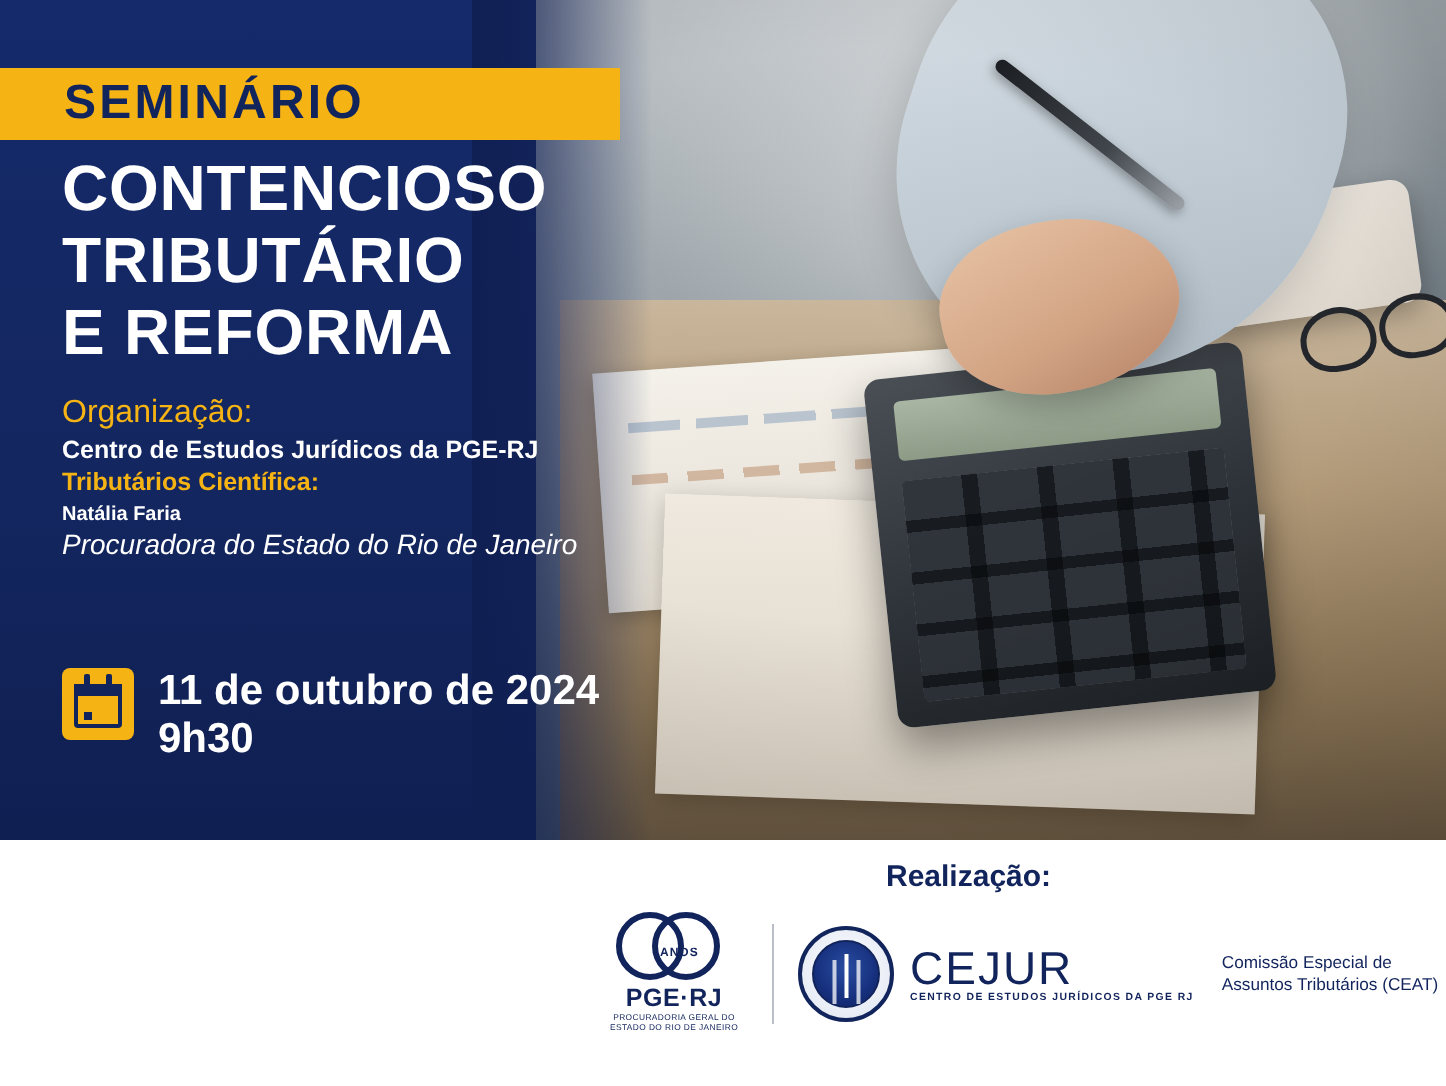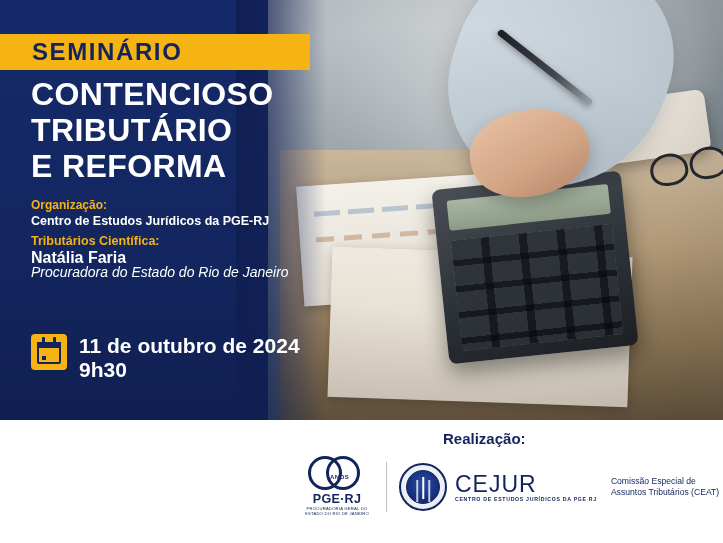--- a/index.html
+++ b/index.html
@@ -229,22 +229,22 @@
 
   .org {
     position: absolute;
     left: 31px;
     top: 198px;
     width: 320px;
     z-index: 5;
   }
   .org .lbl {
     color: #f5b314;
-    font-weight: bold;
-    font-size: 12px;
+    font-weight: normal;
+    font-size: 16px;
     margin-bottom: 2px;
   }
   .org .val {
     color: #ffffff;
     font-weight: bold;
     font-size: 12.5px;
   }
 
   .coord {
     position: absolute;
@@ -256,21 +256,21 @@
   .coord .lbl {
     color: #f5b314;
     font-weight: bold;
     font-size: 12.5px;
     margin-bottom: 3px;
   }
   .coord .person { margin-bottom: 3px; }
   .coord .pname {
     color: #ffffff;
     font-weight: bold;
-    font-size: 16px;
+    font-size: 10px;
     line-height: 14px;
   }
   .coord .prole {
     color: #ffffff;
     font-style: italic;
     font-size: 14px;
     line-height: 14px;
   }
 
   

